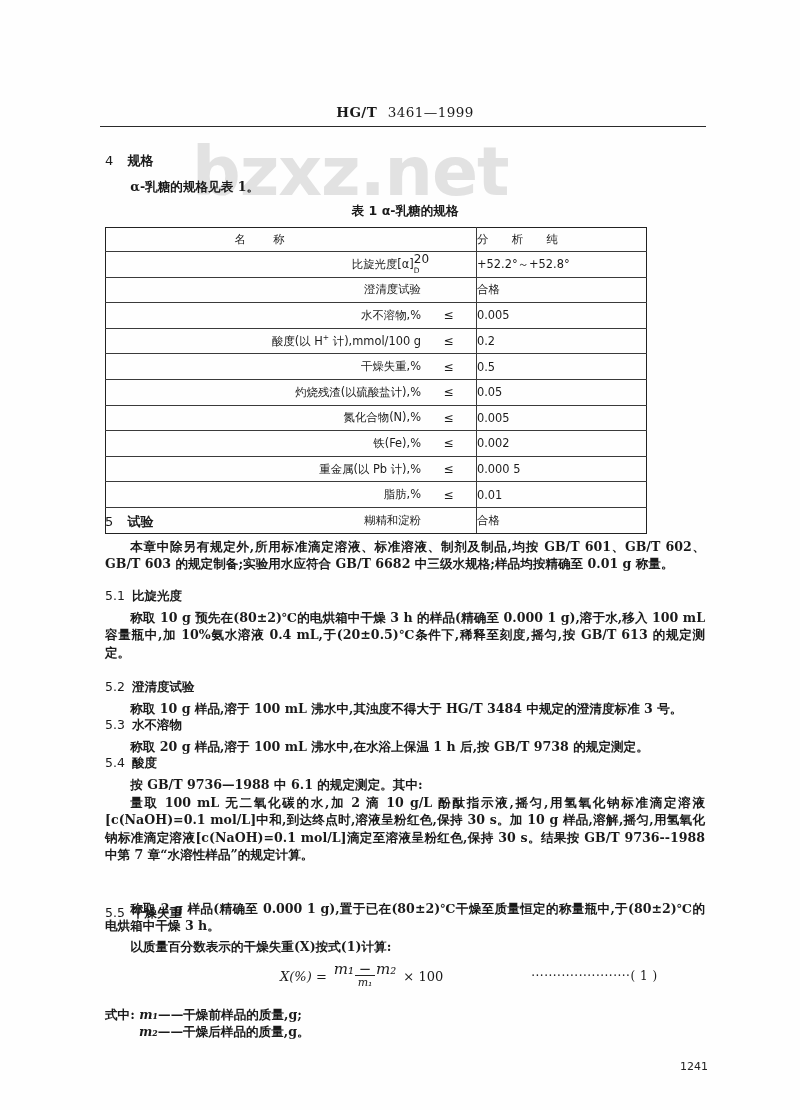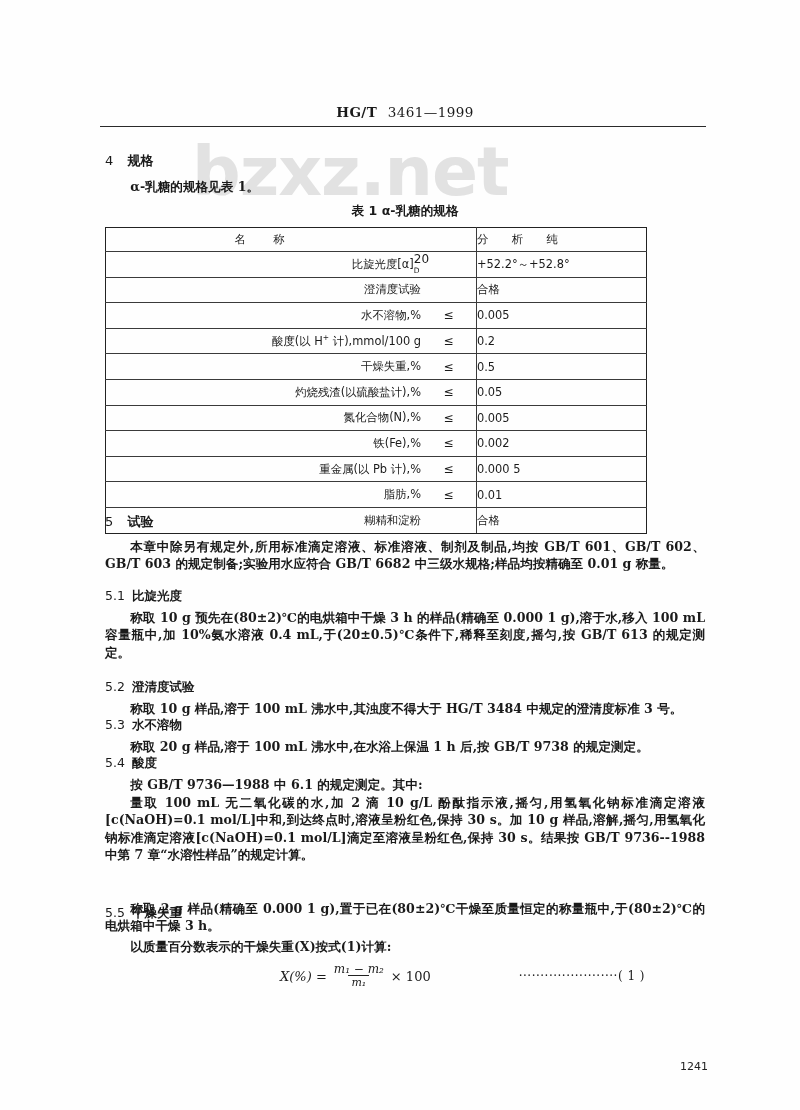--- a/index.html
+++ b/index.html
@@ -92,21 +92,21 @@
     position:absolute;left:105px;width:600px;top:963px;
     display:flex;align-items:center;
   }
   .formula{
     margin-left:175px;
     font-size:13px;font-family:"DejaVu Serif","Liberation Serif",serif;
     display:flex;align-items:center;white-space:nowrap;
   }
   .frac{display:inline-flex;flex-direction:column;align-items:center;
         margin:0 4px;vertical-align:middle;}
-  .frac .num2{font-size:12px;font-style:italic;padding:0 3px;line-height:12px;}
+  .frac .num2{font-size:15px;font-style:italic;padding:0 3px;line-height:12px;}
   .frac .den2{font-size:11px;font-style:italic;border-top:1.1px solid #222;
               padding:0 3px;line-height:13px;}
   .ital{font-style:italic;}
   .leader{
     margin-left:88px;font-size:12px;letter-spacing:.5px;
     font-family:"DejaVu Serif",serif;white-space:nowrap;
   }
 
   .pageno{
     position:absolute;right:92px;top:1060px;
@@ -273,16 +273,20 @@
       <span class="ital">X(%) =</span>
       <span class="frac">
         <span class="num2">m₁ − m₂</span>
         <span class="den2">m₁</span>
       </span>
       <span>× 100</span>
     </span>
     <span class="leader">·······················( 1 )</span>
   </div>
 
+  <div class="blk" style="top:1006px;">
+    <p class="para"><span>式中: </span><span class="ital">m₁</span><span>——</span><span>干燥前样品的质量,g;</span></p>
+    <p class="para" style="padding-left:34px;"><span class="ital">m₂</span><span>——</span><span>干燥后样品的质量,g。</span></p>
+  </div>
 
   <div class="pageno">1241</div>
 
 </div>
 
 </body></html>

